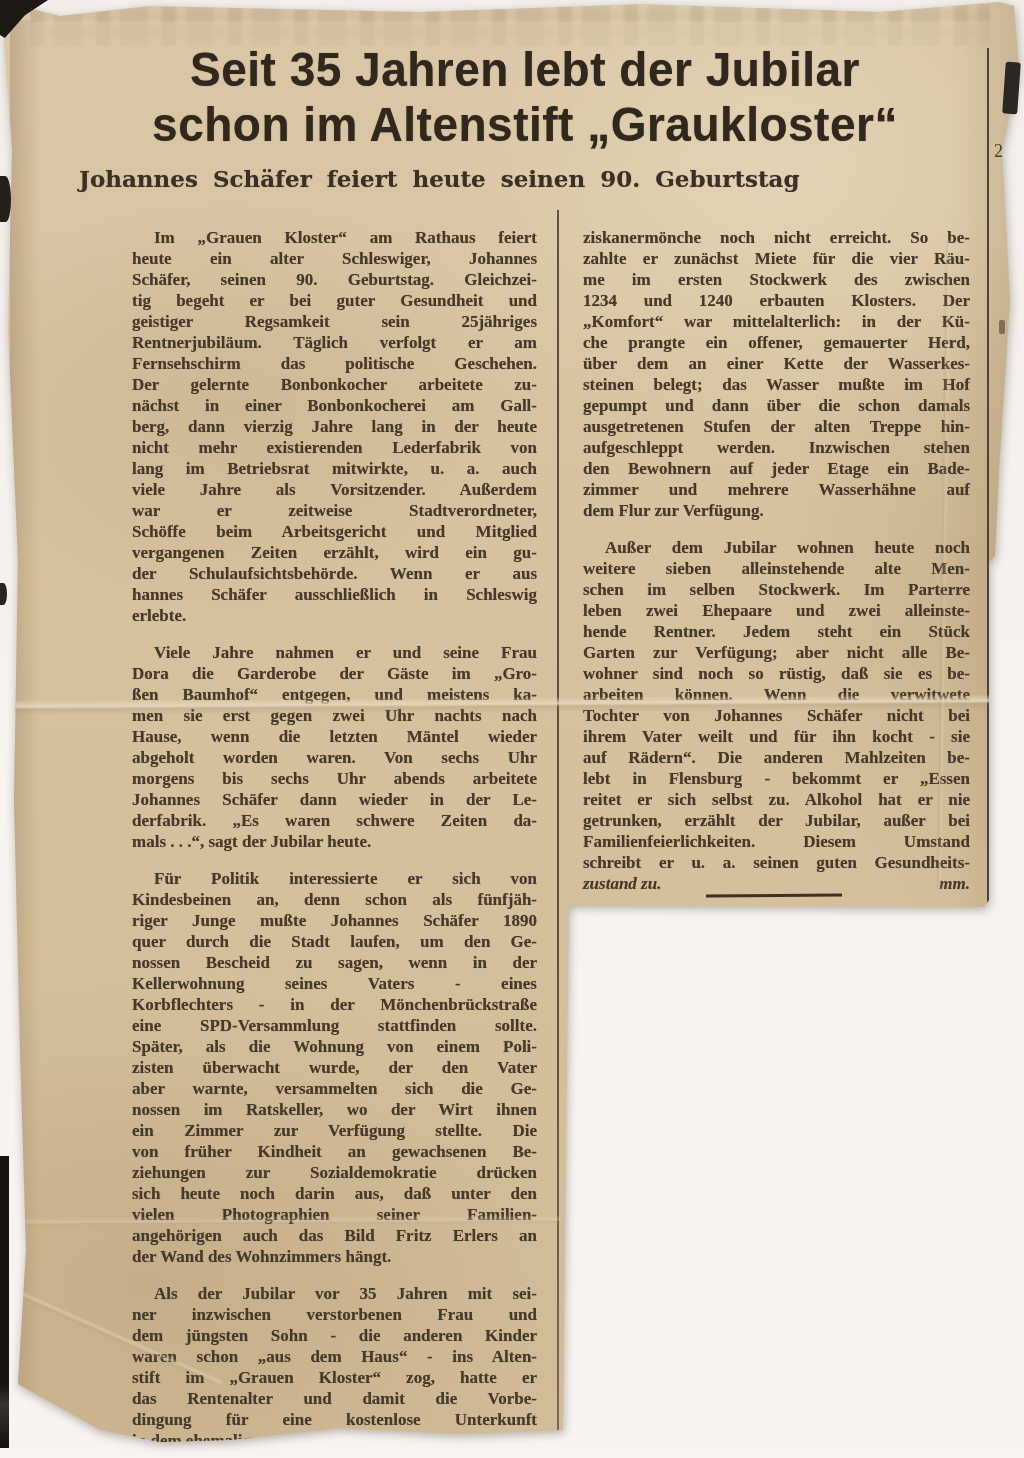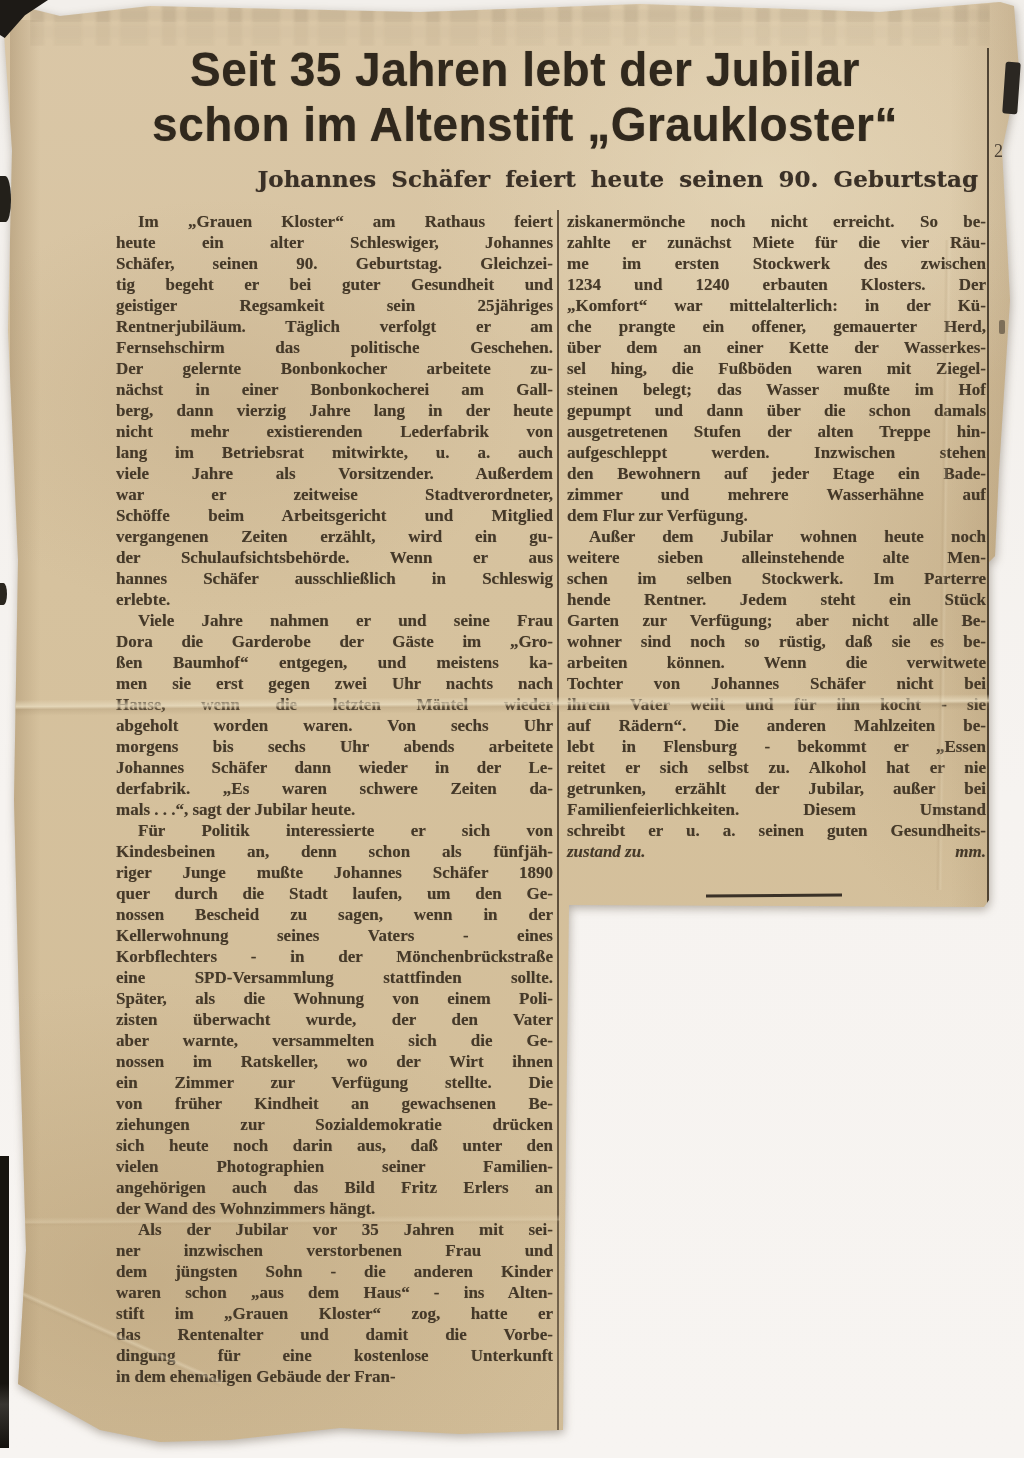--- a/index.html
+++ b/index.html
@@ -46,31 +46,31 @@
         rgba(95,78,55,.22) 24px 52px, rgba(95,78,55,0) 52px 66px),
       linear-gradient(180deg, transparent 0 6px, rgba(95,78,55,.12) 6px 16px, transparent 16px 22px,
         rgba(95,78,55,.10) 22px 34px, transparent 34px);
     -webkit-mask:linear-gradient(180deg,rgba(0,0,0,.8) 0 18px,rgba(0,0,0,.35) 18px 42px);
             mask:linear-gradient(180deg,rgba(0,0,0,.8) 0 18px,rgba(0,0,0,.35) 18px 42px);}
 
   .headline{position:absolute;left:70px;top:44px;width:910px;text-align:center;
     font-family:"Liberation Sans",sans-serif;font-weight:700;
     color:var(--headline-ink);font-size:46px;line-height:53px;letter-spacing:.5px;
     text-shadow:0 0 1px rgba(48,40,29,.55);transform:scaleY(1.04);}
-  .subheadline{position:absolute;left:68px;top:166px;width:910px;text-align:right;
+  .subheadline{position:absolute;left:79px;top:166px;width:910px;text-align:left;
     font-family:"DejaVu Serif",serif;font-weight:700;color:#3a3026;
     font-size:23px;line-height:26px;word-spacing:7px;
     text-shadow:0 0 .8px rgba(58,48,38,.5);}
 
   .bodycol{position:absolute;top:211px;color:var(--ink);font-size:17px;
     font-family:"Liberation Serif",serif;font-weight:700;
     text-shadow:0 0 .7px rgba(69,57,41,.45);}
   .col1{left:116px;width:437px;}
   .col2{left:567px;width:419px;}
-  .para{margin:0;}
+  .para{margin:16px;}
   .line{height:21px;line-height:21px;text-align:justify;text-align-last:justify;
     overflow:visible;white-space:nowrap0;}
   .lastline{text-align-last:left;}
   .indent{text-indent:22px;}
   .sigline{display:flex;justify-content:space-between;font-style:italic;}
 
   .divider-mid{position:absolute;left:557px;top:210px;width:2px;height:1220px;
     background:linear-gradient(180deg,rgba(74,60,43,.85) 0 60%,rgba(74,60,43,.65));}
   .divider-right{position:absolute;left:987px;top:48px;width:2px;height:858px;
     background:rgba(58,47,34,.85);}
@@ -192,33 +192,33 @@
         </div>
       <div class="bodycol col2">
           <div class="para">
             <div class="line">ziskanermönche noch nicht erreicht. So be-</div>
             <div class="line">zahlte er zunächst Miete für die vier Räu-</div>
             <div class="line">me im ersten Stockwerk des zwischen</div>
             <div class="line">1234 und 1240 erbauten Klosters. Der</div>
             <div class="line">„Komfort“ war mittelalterlich: in der Kü-</div>
             <div class="line">che prangte ein offener, gemauerter Herd,</div>
             <div class="line">über dem an einer Kette der Wasserkes-</div>
-            <div class="line">sel hing, die Fußböden waren mit Ziegel-</div>
             <div class="line">steinen belegt; das Wasser mußte im Hof</div>
             <div class="line">gepumpt und dann über die schon damals</div>
             <div class="line">ausgetretenen Stufen der alten Treppe hin-</div>
             <div class="line">aufgeschleppt werden. Inzwischen stehen</div>
             <div class="line">den Bewohnern auf jeder Etage ein Bade-</div>
             <div class="line">zimmer und mehrere Wasserhähne auf</div>
             <div class="line lastline">dem Flur zur Verfügung.</div>
           </div>
           <div class="para">
             <div class="line indent">Außer dem Jubilar wohnen heute noch</div>
             <div class="line">weitere sieben alleinstehende alte Men-</div>
             <div class="line">schen im selben Stockwerk. Im Parterre</div>
+            <div class="line">leben zwei Ehepaare und zwei alleinste-</div>
             <div class="line">hende Rentner. Jedem steht ein Stück</div>
             <div class="line">Garten zur Verfügung; aber nicht alle Be-</div>
             <div class="line">wohner sind noch so rüstig, daß sie es be-</div>
             <div class="line">arbeiten können. Wenn die verwitwete</div>
             <div class="line">Tochter von Johannes Schäfer nicht bei</div>
             <div class="line">ihrem Vater weilt und für ihn kocht - sie</div>
             <div class="line">auf Rädern“. Die anderen Mahlzeiten be-</div>
             <div class="line">lebt in Flensburg - bekommt er „Essen</div>
             <div class="line">reitet er sich selbst zu. Alkohol hat er nie</div>
             <div class="line">getrunken, erzählt der Jubilar, außer bei</div>

